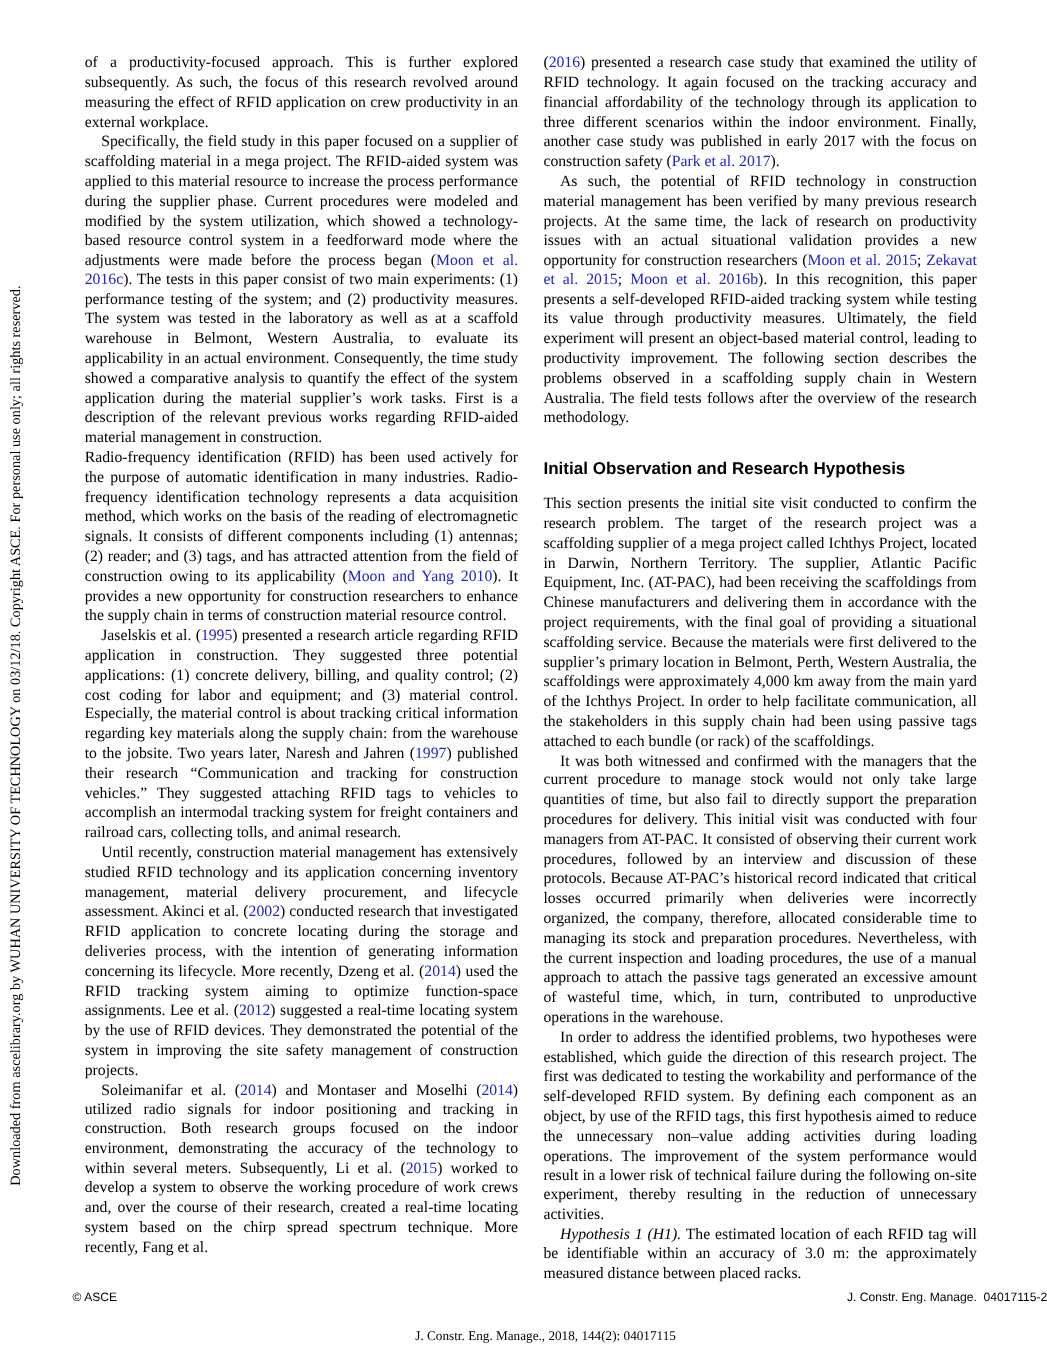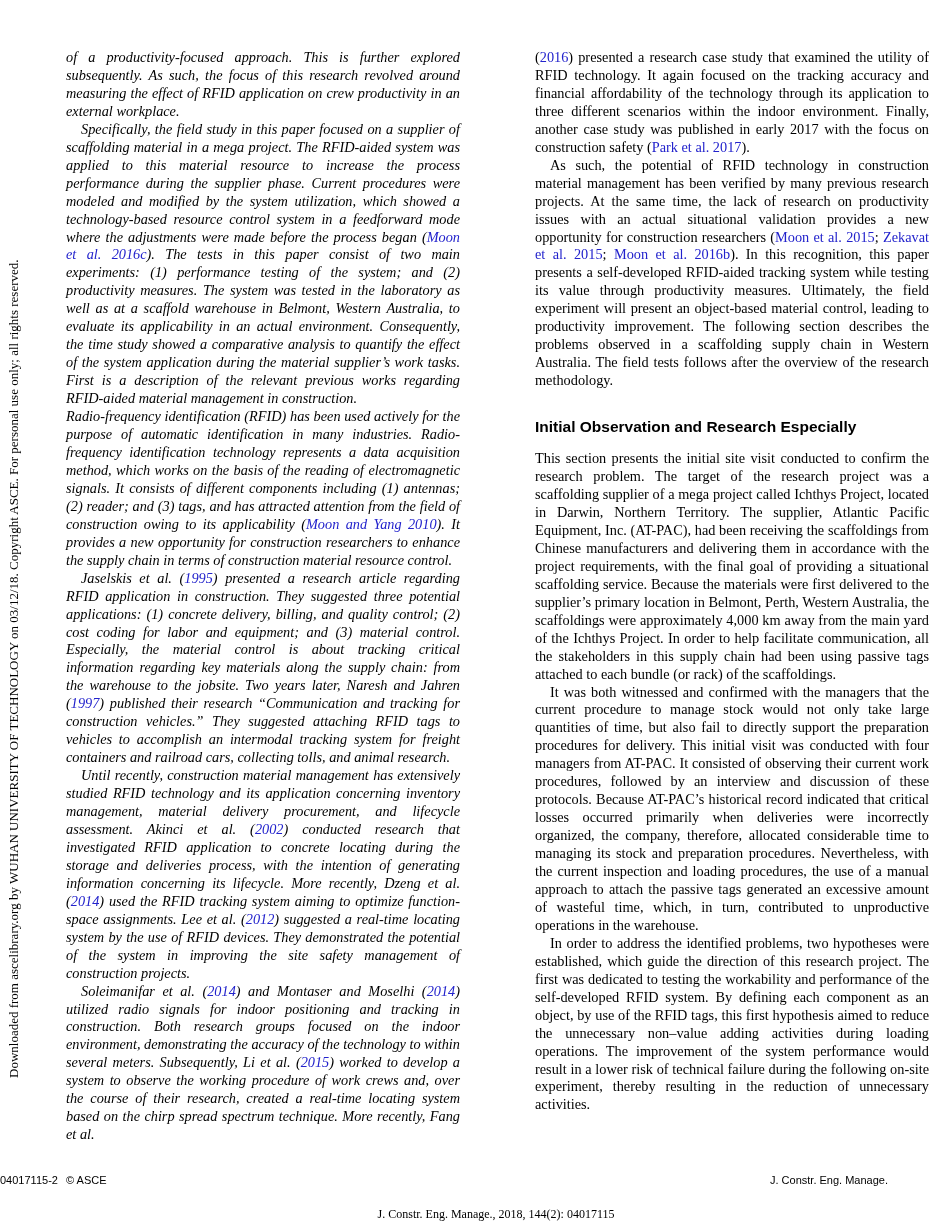--- a/index.html
+++ b/index.html
@@ -15,38 +15,38 @@
     transform:rotate(-90deg);transform-origin:0 0;
     font-family:"Liberation Serif", serif;font-size:13px;color:#000;
     white-space:nowrap;
   }
   
   .col{
     position:absolute;top:49px;width:394px;
     font-size:14.3px;line-height:17.95px;text-align:justify;
     color:#000;
   }
-  .col-left{left:66px;font-style:italic;}
-  .col-right{left:494px;margin-left:41px;}
+  .col-left{left:77px;}
+  .col-right{left:494px;}
   .col p{margin:0;padding:0;}
   .col p.ind{text-indent:15px;}
   .col h2{
     font-family:"Liberation Sans", sans-serif;
     font-size:15.5px;font-weight:bold;color:#000;
     margin:27px 0 14px 0;text-align:left;line-height:19px;
   }
   .cite{color:var(--link,#2222cc);cursor:pointer;}
   .ital{font-style:italic;}
   
   .footer-item{
     position:absolute;top:1174px;
     font-family:"Liberation Sans", sans-serif;font-size:11px;color:#000;
   }
   .footer-left{left:66px;}
-  .footer-center{left:0;width:952px;text-align:left;}
+  .footer-center{left:0;width:952px;text-align:right;}
   .footer-right{right:64px;}
   .citation-line{
     position:absolute;top:1207px;left:0;width:952px;text-align:center;
     font-family:"Liberation Serif", serif;font-size:12px;color:#000;padding-left:20px;
   }
 </style>
 </head>
 <body>
 
 <div class="page">
@@ -58,24 +58,25 @@
       <p class="ind"><span>Specifically, the field study in this paper focused on a supplier of scaffolding material in a mega project. The RFID-aided system was applied to this material resource to increase the process performance during the supplier phase. Current procedures were modeled and modified by the system utilization, which showed a technology-based resource control system in a feedforward mode where the adjustments were made before the process began (</span><span class="cite">Moon et al. 2016c</span><span>). The tests in this paper consist of two main experiments: (1) performance testing of the system; and (2) productivity measures. The system was tested in the laboratory as well as at a scaffold warehouse in Belmont, Western Australia, to evaluate its applicability in an actual environment. Consequently, the time study showed a comparative analysis to quantify the effect of the system application during the material supplier’s work tasks. First is a description of the relevant previous works regarding RFID-aided material management in construction.</span></p>
       <p><span>Radio-frequency identification (RFID) has been used actively for the purpose of automatic identification in many industries. Radio-frequency identification technology represents a data acquisition method, which works on the basis of the reading of electromagnetic signals. It consists of different components including (1) antennas; (2) reader; and (3) tags, and has attracted attention from the field of construction owing to its applicability (</span><span class="cite">Moon and Yang 2010</span><span>). It provides a new opportunity for construction researchers to enhance the supply chain in terms of construction material resource control.</span></p>
       <p class="ind"><span>Jaselskis et al. (</span><span class="cite">1995</span><span>) presented a research article regarding RFID application in construction. They suggested three potential applications: (1) concrete delivery, billing, and quality control; (2) cost coding for labor and equipment; and (3) material control. Especially, the material control is about tracking critical information regarding key materials along the supply chain: from the warehouse to the jobsite. Two years later, Naresh and Jahren (</span><span class="cite">1997</span><span>) published their research “Communication and tracking for construction vehicles.” They suggested attaching RFID tags to vehicles to accomplish an intermodal tracking system for freight containers and railroad cars, collecting tolls, and animal research.</span></p>
       <p class="ind"><span>Until recently, construction material management has extensively studied RFID technology and its application concerning inventory management, material delivery procurement, and lifecycle assessment. Akinci et al. (</span><span class="cite">2002</span><span>) conducted research that investigated RFID application to concrete locating during the storage and deliveries process, with the intention of generating information concerning its lifecycle. More recently, Dzeng et al. (</span><span class="cite">2014</span><span>) used the RFID tracking system aiming to optimize function-space assignments. Lee et al. (</span><span class="cite">2012</span><span>) suggested a real-time locating system by the use of RFID devices. They demonstrated the potential of the system in improving the site safety management of construction projects.</span></p>
       <p class="ind"><span>Soleimanifar et al. (</span><span class="cite">2014</span><span>) and Montaser and Moselhi (</span><span class="cite">2014</span><span>) utilized radio signals for indoor positioning and tracking in construction. Both research groups focused on the indoor environment, demonstrating the accuracy of the technology to within several meters. Subsequently, Li et al. (</span><span class="cite">2015</span><span>) worked to develop a system to observe the working procedure of work crews and, over the course of their research, created a real-time locating system based on the chirp spread spectrum technique. More recently, Fang et al.</span></p>
     </div>
 
   <div class="col col-right">
       <p><span>(</span><span class="cite">2016</span><span>) presented a research case study that examined the utility of RFID technology. It again focused on the tracking accuracy and financial affordability of the technology through its application to three different scenarios within the indoor environment. Finally, another case study was published in early 2017 with the focus on construction safety (</span><span class="cite">Park et al. 2017</span><span>).</span></p>
       <p class="ind"><span>As such, the potential of RFID technology in construction material management has been verified by many previous research projects. At the same time, the lack of research on productivity issues with an actual situational validation provides a new opportunity for construction researchers (</span><span class="cite">Moon et al. 2015</span><span>; </span><span class="cite">Zekavat et al. 2015</span><span>; </span><span class="cite">Moon et al. 2016b</span><span>). In this recognition, this paper presents a self-developed RFID-aided tracking system while testing its value through productivity measures. Ultimately, the field experiment will present an object-based material control, leading to productivity improvement. The following section describes the problems observed in a scaffolding supply chain in Western Australia. The field tests follows after the overview of the research methodology.</span></p>
-      <h2>Initial Observation and Research Especially</h2>
+      <h2>Initial Observation and Research Hypothesis</h2>
       <p><span>This section presents the initial site visit conducted to confirm the research problem. The target of the research project was a scaffolding supplier of a mega project called Ichthys Project, located in Darwin, Northern Territory. The supplier, Atlantic Pacific Equipment, Inc. (AT-PAC), had been receiving the scaffoldings from Chinese manufacturers and delivering them in accordance with the project requirements, with the final goal of providing a situational scaffolding service. Because the materials were first delivered to the supplier’s primary location in Belmont, Perth, Western Australia, the scaffoldings were approximately 4,000 km away from the main yard of the Ichthys Project. In order to help facilitate communication, all the stakeholders in this supply chain had been using passive tags attached to each bundle (or rack) of the scaffoldings.</span></p>
       <p class="ind"><span>It was both witnessed and confirmed with the managers that the current procedure to manage stock would not only take large quantities of time, but also fail to directly support the preparation procedures for delivery. This initial visit was conducted with four managers from AT-PAC. It consisted of observing their current work procedures, followed by an interview and discussion of these protocols. Because AT-PAC’s historical record indicated that critical losses occurred primarily when deliveries were incorrectly organized, the company, therefore, allocated considerable time to managing its stock and preparation procedures. Nevertheless, with the current inspection and loading procedures, the use of a manual approach to attach the passive tags generated an excessive amount of wasteful time, which, in turn, contributed to unproductive operations in the warehouse.</span></p>
       <p class="ind"><span>In order to address the identified problems, two hypotheses were established, which guide the direction of this research project. The first was dedicated to testing the workability and performance of the self-developed RFID system. By defining each component as an object, by use of the RFID tags, this first hypothesis aimed to reduce the unnecessary non–value adding activities during loading operations. The improvement of the system performance would result in a lower risk of technical failure during the following on-site experiment, thereby resulting in the reduction of unnecessary activities.</span></p>
+      <p class="ind"><span class="ital">Hypothesis 1 (H1).</span><span>  The estimated location of each RFID tag will be identifiable within an accuracy of 3.0 m: the approximately measured distance between placed racks.</span></p>
     </div>
 
   <div class="footer-item footer-left">© ASCE</div>
 
   <div class="footer-item footer-center">04017115-2</div>
 
   <div class="footer-item footer-right">J. Constr. Eng. Manage.</div>
 
   <div class="citation-line">J. Constr. Eng. Manage., 2018, 144(2): 04017115</div>
 

